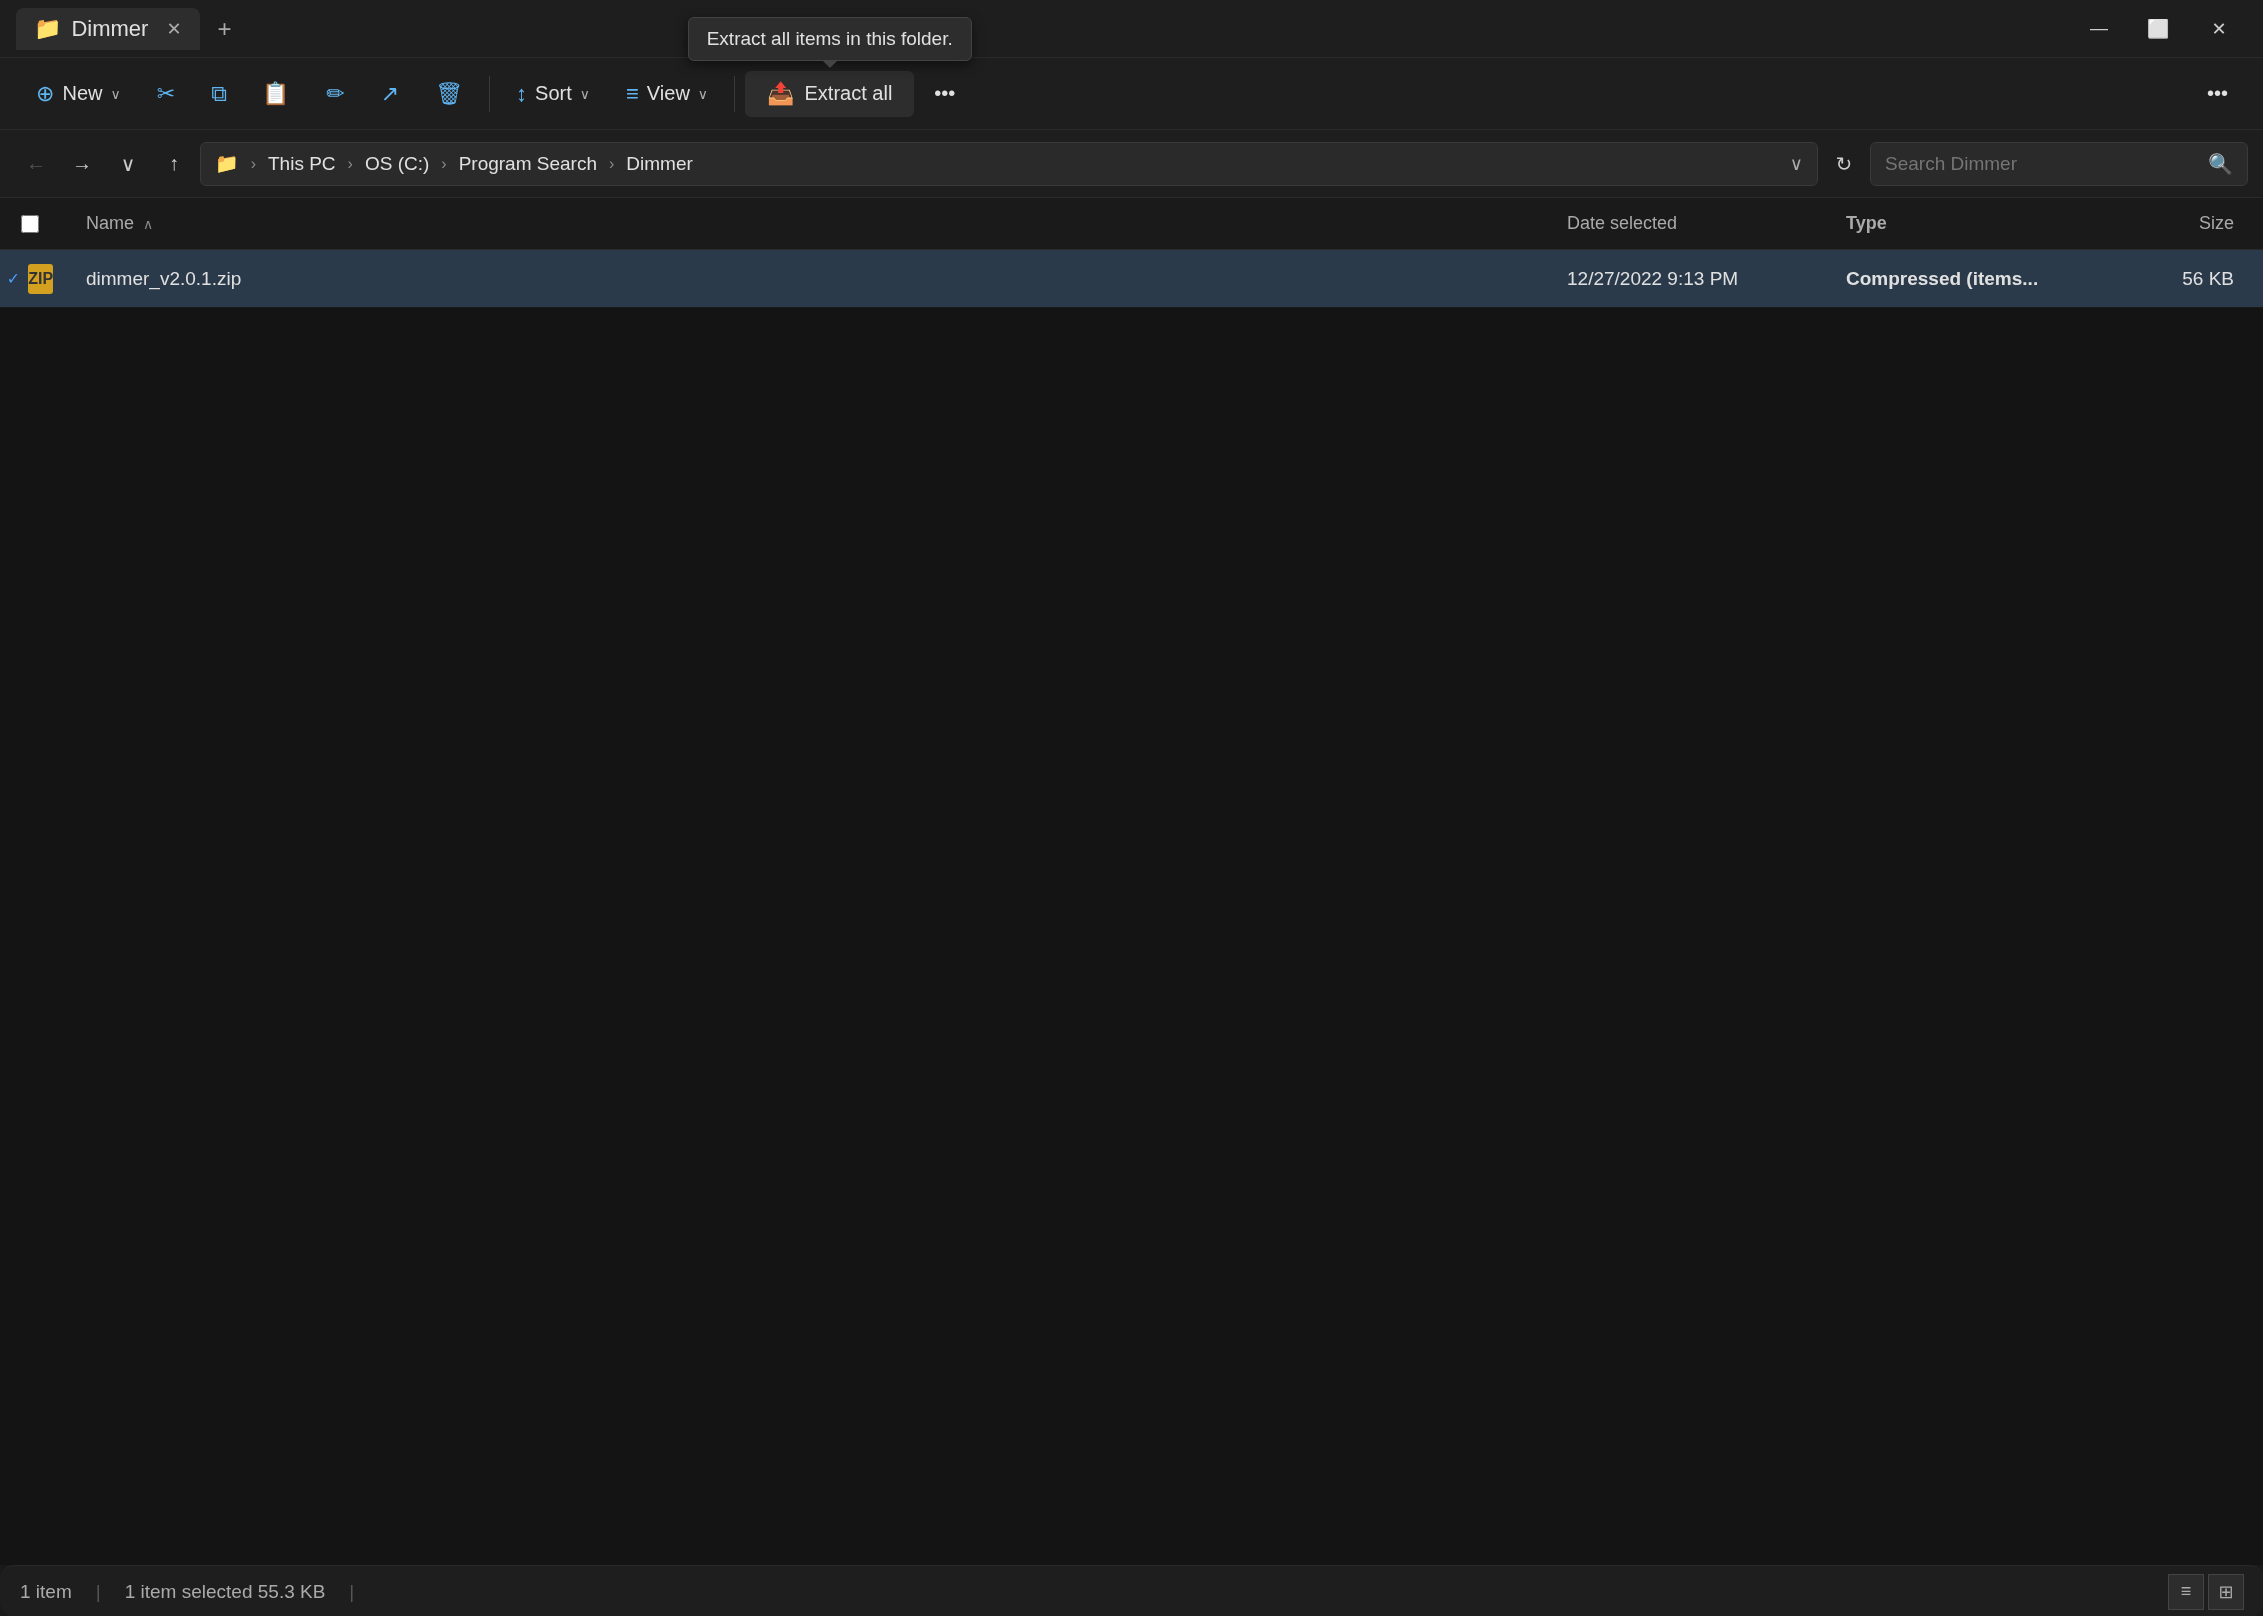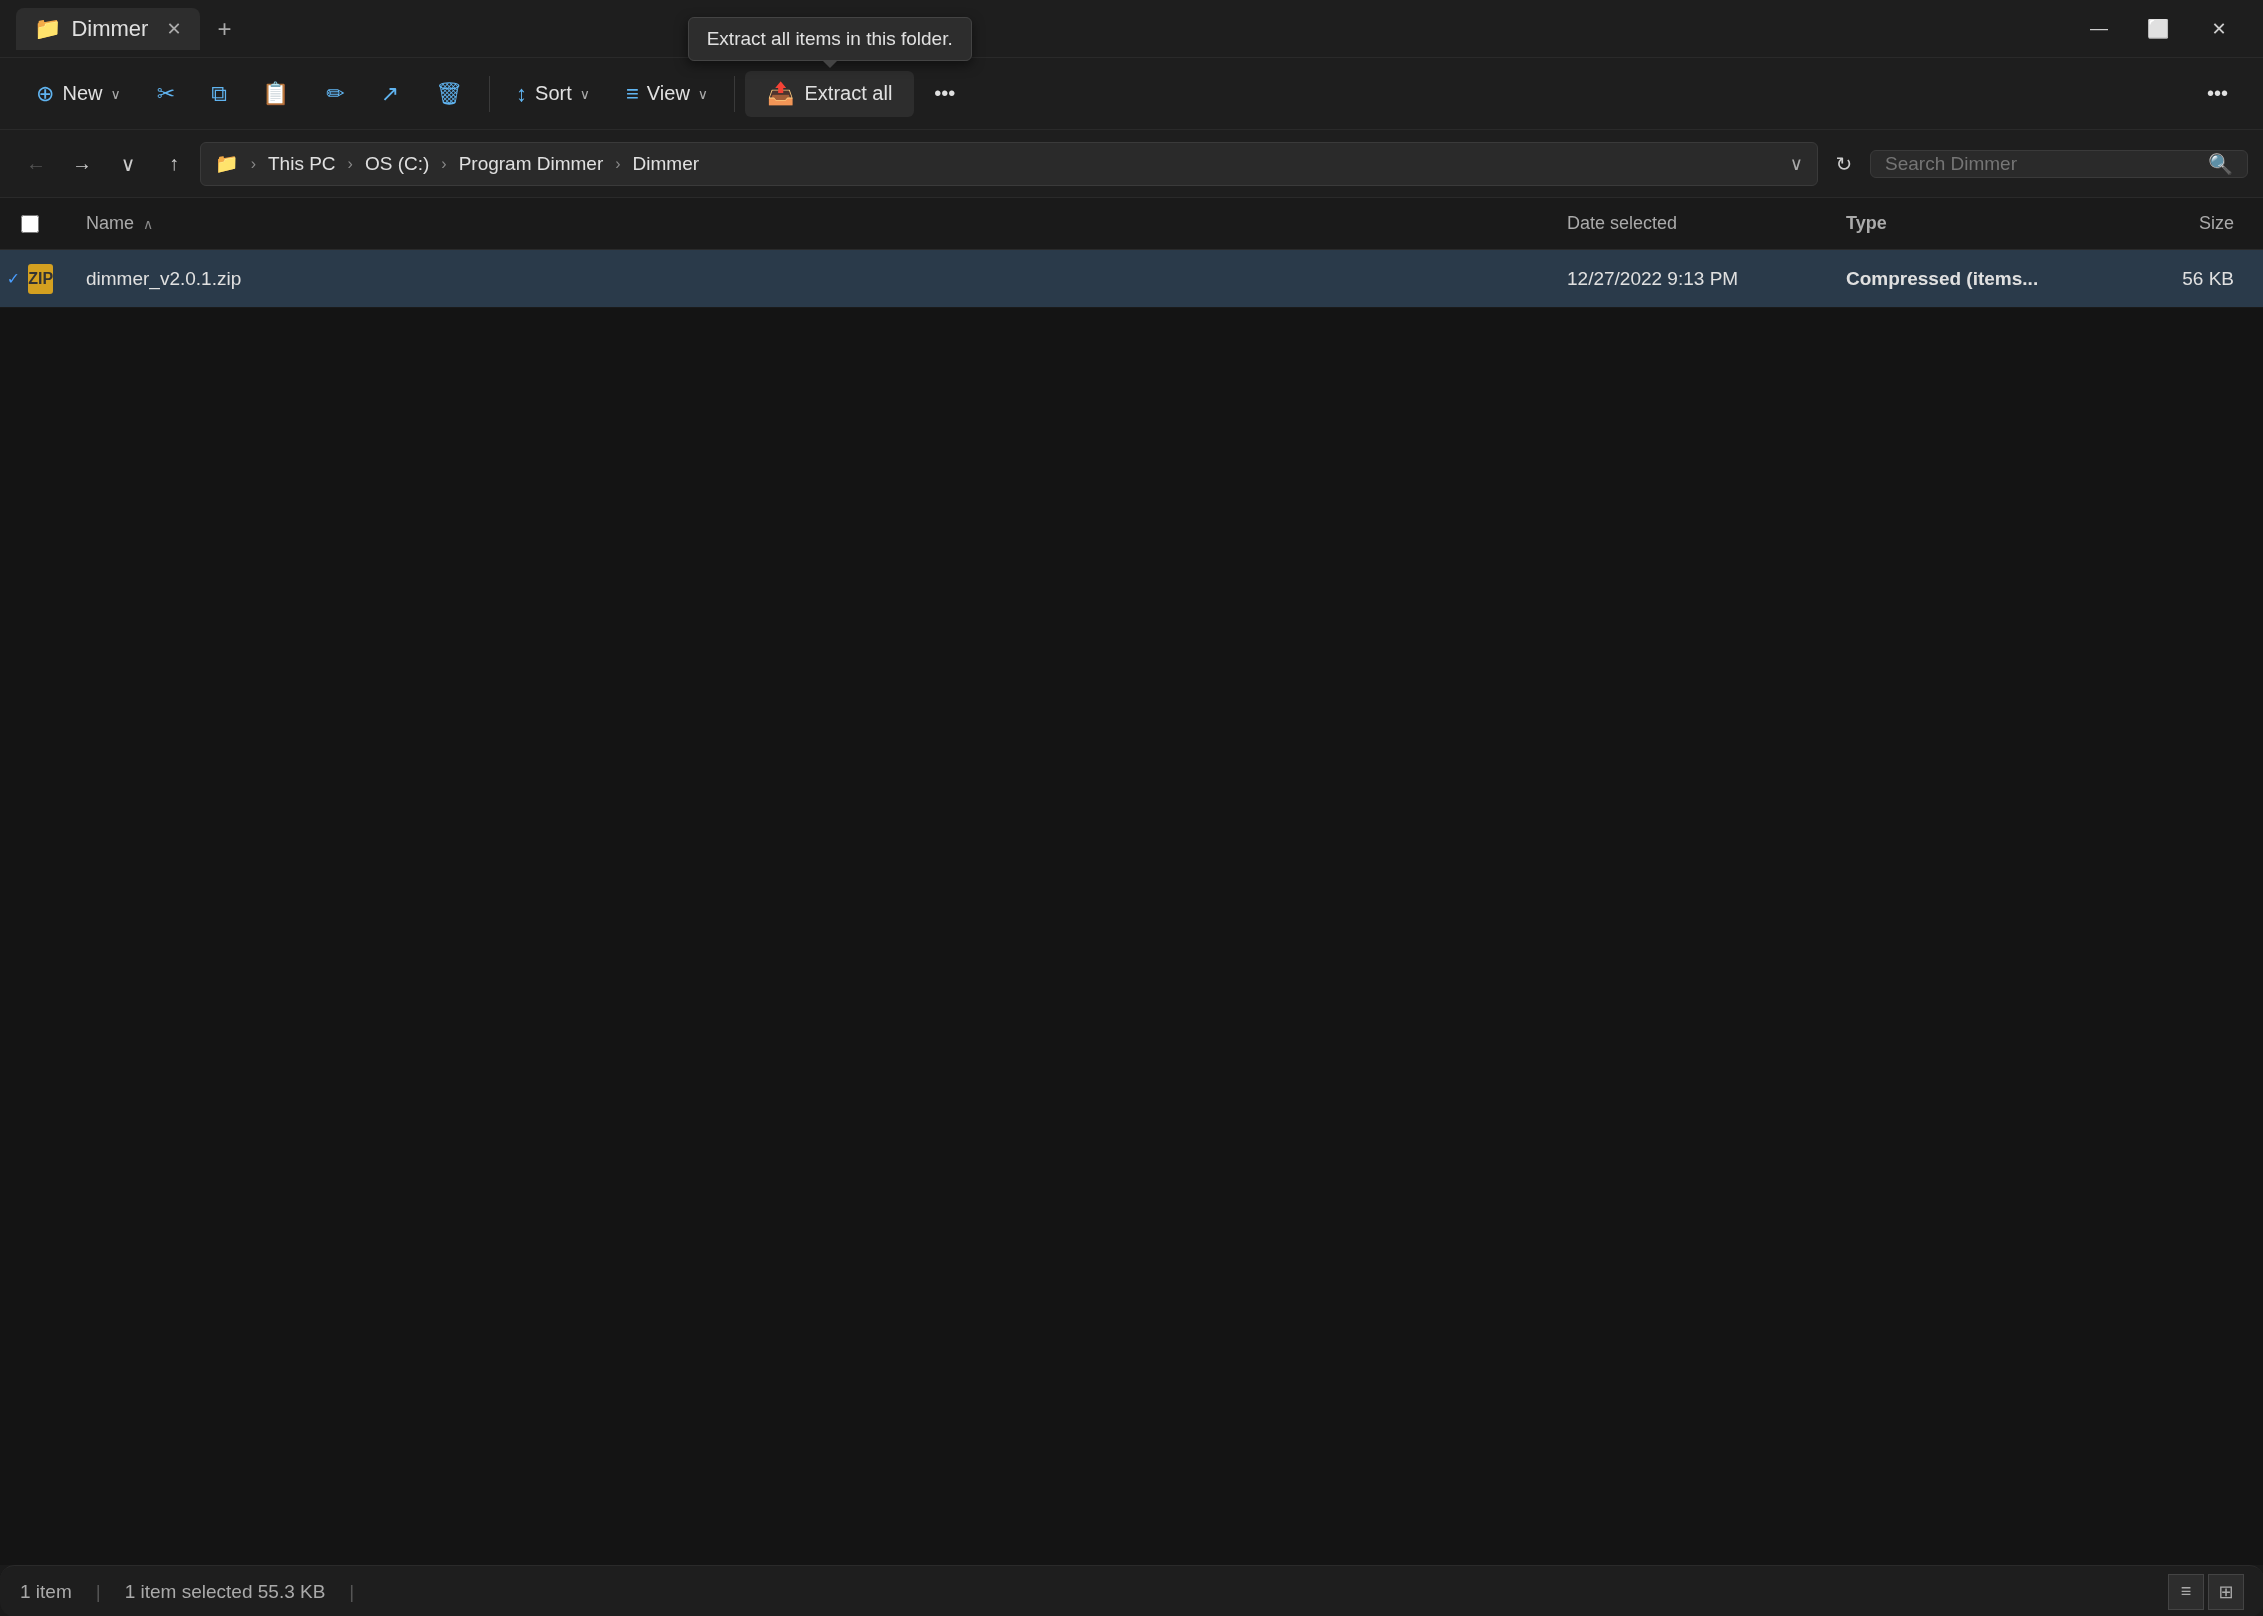--- a/index.html
+++ b/index.html
@@ -200,21 +200,21 @@
       display: flex;
       align-items: center;
       justify-content: center;
       font-size: 20px;
       color: #ccc;
       cursor: pointer;
       border-radius: 4px;
     }
     .search-box {
       width: 378px;
-      height: 28px;
+      height: 44px;
       background: #2a2a2a;
       border: 1px solid #3a3a3a;
       border-radius: 6px;
       display: flex;
       align-items: center;
       padding: 0 14px;
       gap: 10px;
     }
     .search-box input {
       background: transparent;
@@ -394,21 +394,21 @@
     <div class="nav-btn">∨</div>
     <div class="nav-btn">↑</div>
 
     <div class="address-input">
       <span>📁</span>
       <span class="breadcrumb-sep">›</span>
       <span class="breadcrumb-item">This PC</span>
       <span class="breadcrumb-sep">›</span>
       <span class="breadcrumb-item">OS (C:)</span>
       <span class="breadcrumb-sep">›</span>
-      <span class="breadcrumb-item">Program Dimmer</span>
+      <span class="breadcrumb-item">Program Search</span>
       <span class="breadcrumb-sep">›</span>
       <span class="breadcrumb-item">Dimmer</span>
       <span class="address-chevron">∨</span>
     </div>
 
     <div class="refresh-btn">↻</div>
 
     <div class="search-box">
       <input type="text" placeholder="Search Dimmer" style="">
       <span class="search-icon">🔍</span>

